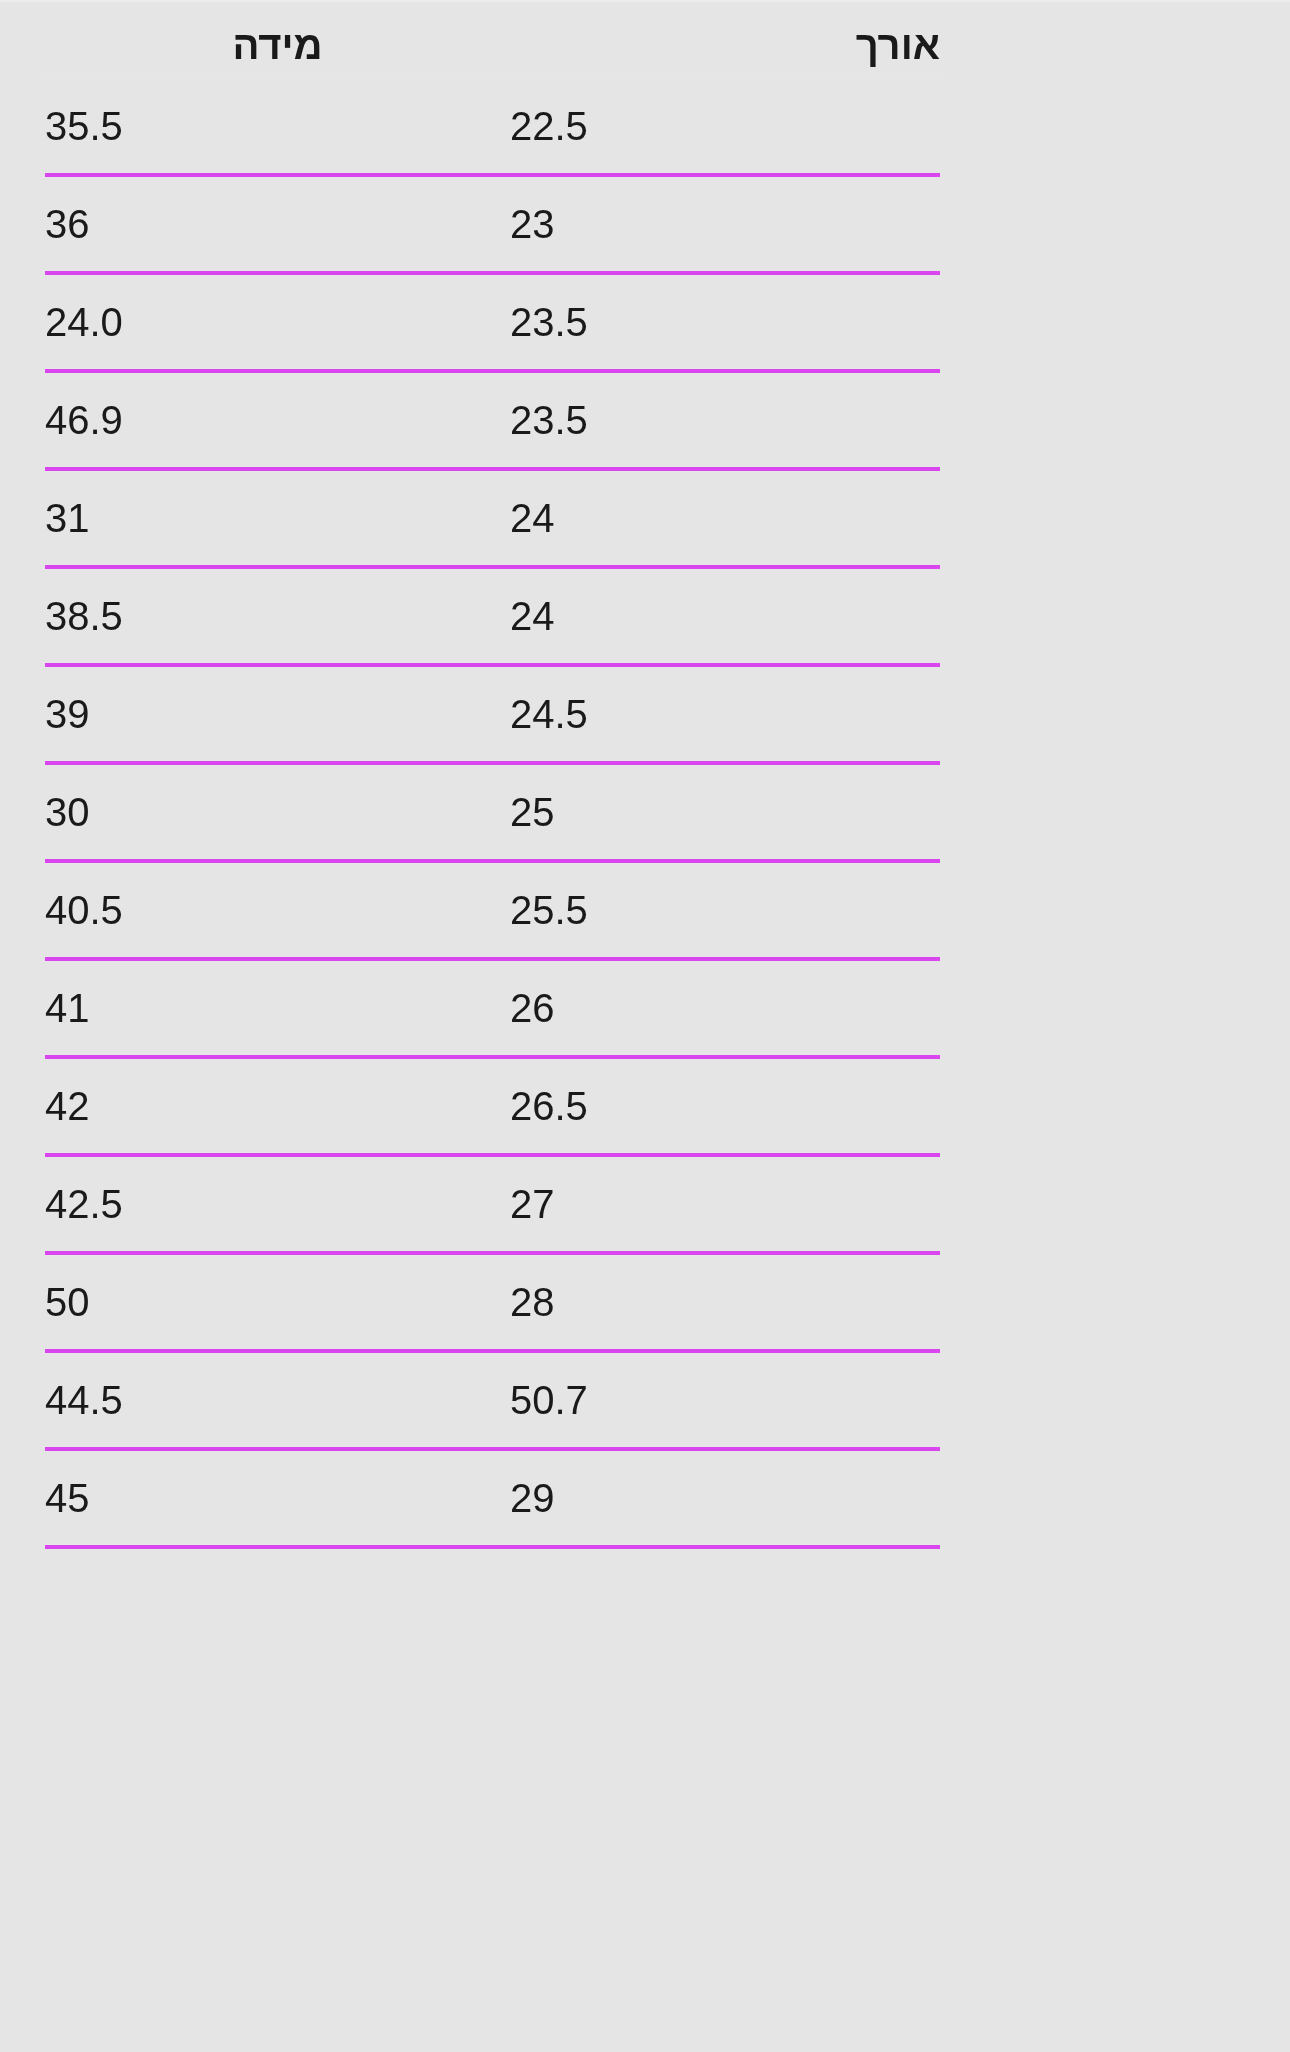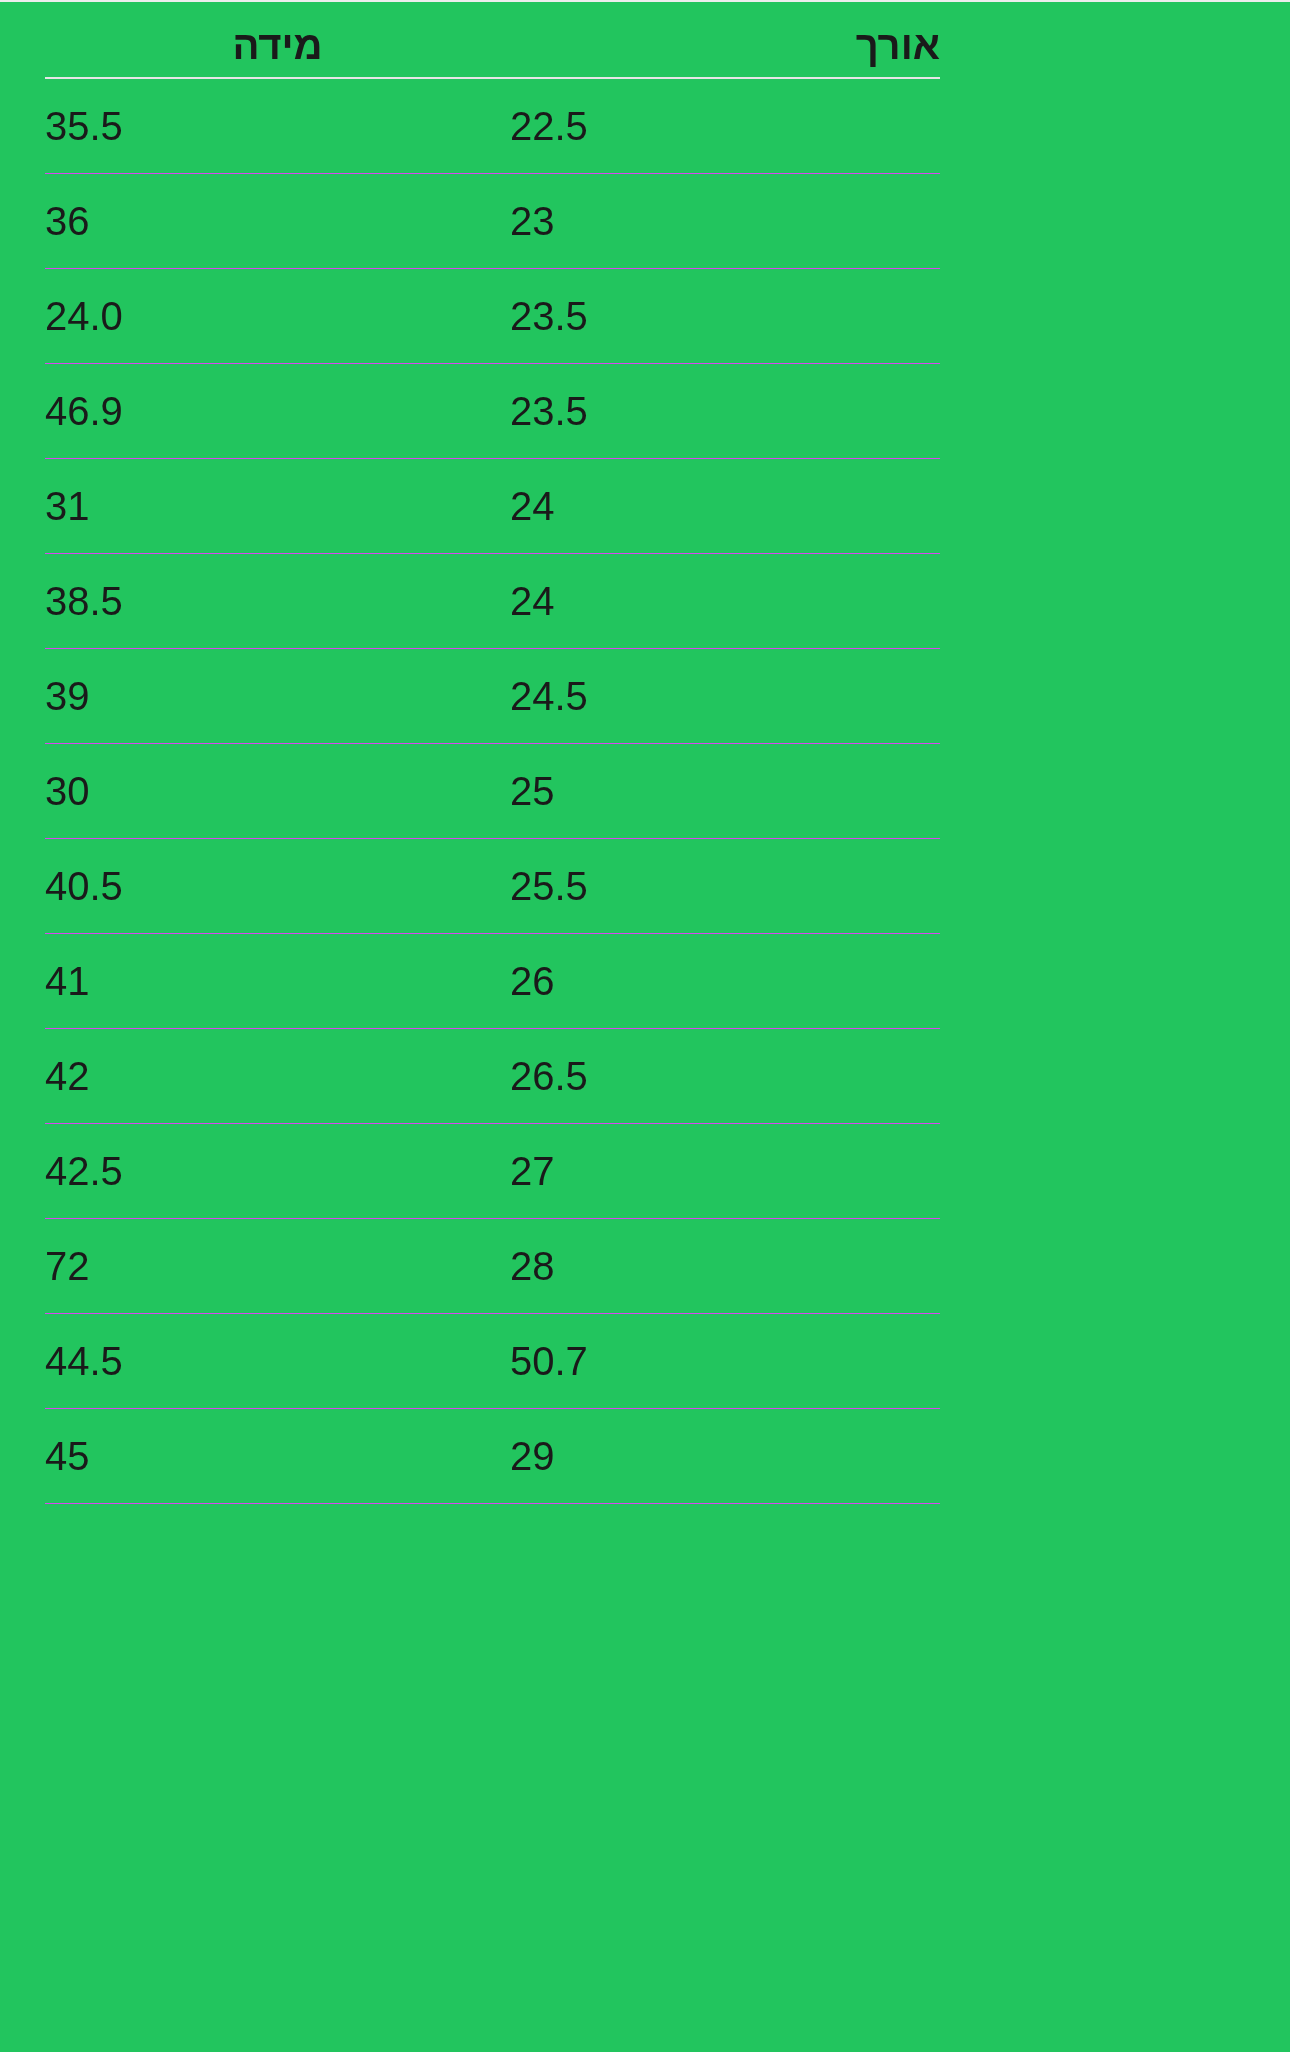--- a/index.html
+++ b/index.html
@@ -12,21 +12,21 @@
     height: 2052px;
     overflow: hidden;
     font-family: "Liberation Sans", "DejaVu Sans", sans-serif;
     color: #1a1a1a;
   }
 
   .size-chart {
     position: relative;
     width: 1290px;
     height: 2052px;
-    background: #22c55e;
+    background: #e5e5e5;
     box-sizing: border-box;
   }
 
   
   .table-wrap {
     position: absolute;
     left: 45px;
     top: -47px;           
     width: 895px;
   }
@@ -35,21 +35,21 @@
     width: 895px;
     border-collapse: collapse;
     table-layout: fixed;
   }
 
   table.size-table col.col-size   { width: 465px; }
   table.size-table col.col-length { width: 430px; }
 
   table.size-table th,
   table.size-table td {
-    border-bottom: 1px solid #d946ef;
+    border-bottom: 4px solid #d946ef;
     padding: 0;
     height: 94px;
     vertical-align: middle;
     font-weight: 400;
     font-size: 40px;
     line-height: 1;
     color: #1a1a1a;
   }
 
   table.size-table thead th {
@@ -154,21 +154,21 @@
           </tr>
           <tr>
             <td class="td-size">42</td>
             <td class="td-length">26.5</td>
           </tr>
           <tr>
             <td class="td-size">42.5</td>
             <td class="td-length">27</td>
           </tr>
           <tr>
-            <td class="td-size">72</td>
+            <td class="td-size">50</td>
             <td class="td-length">28</td>
           </tr>
           <tr>
             <td class="td-size">44.5</td>
             <td class="td-length">50.7</td>
           </tr>
           <tr>
             <td class="td-size">45</td>
             <td class="td-length">29</td>
           </tr>

